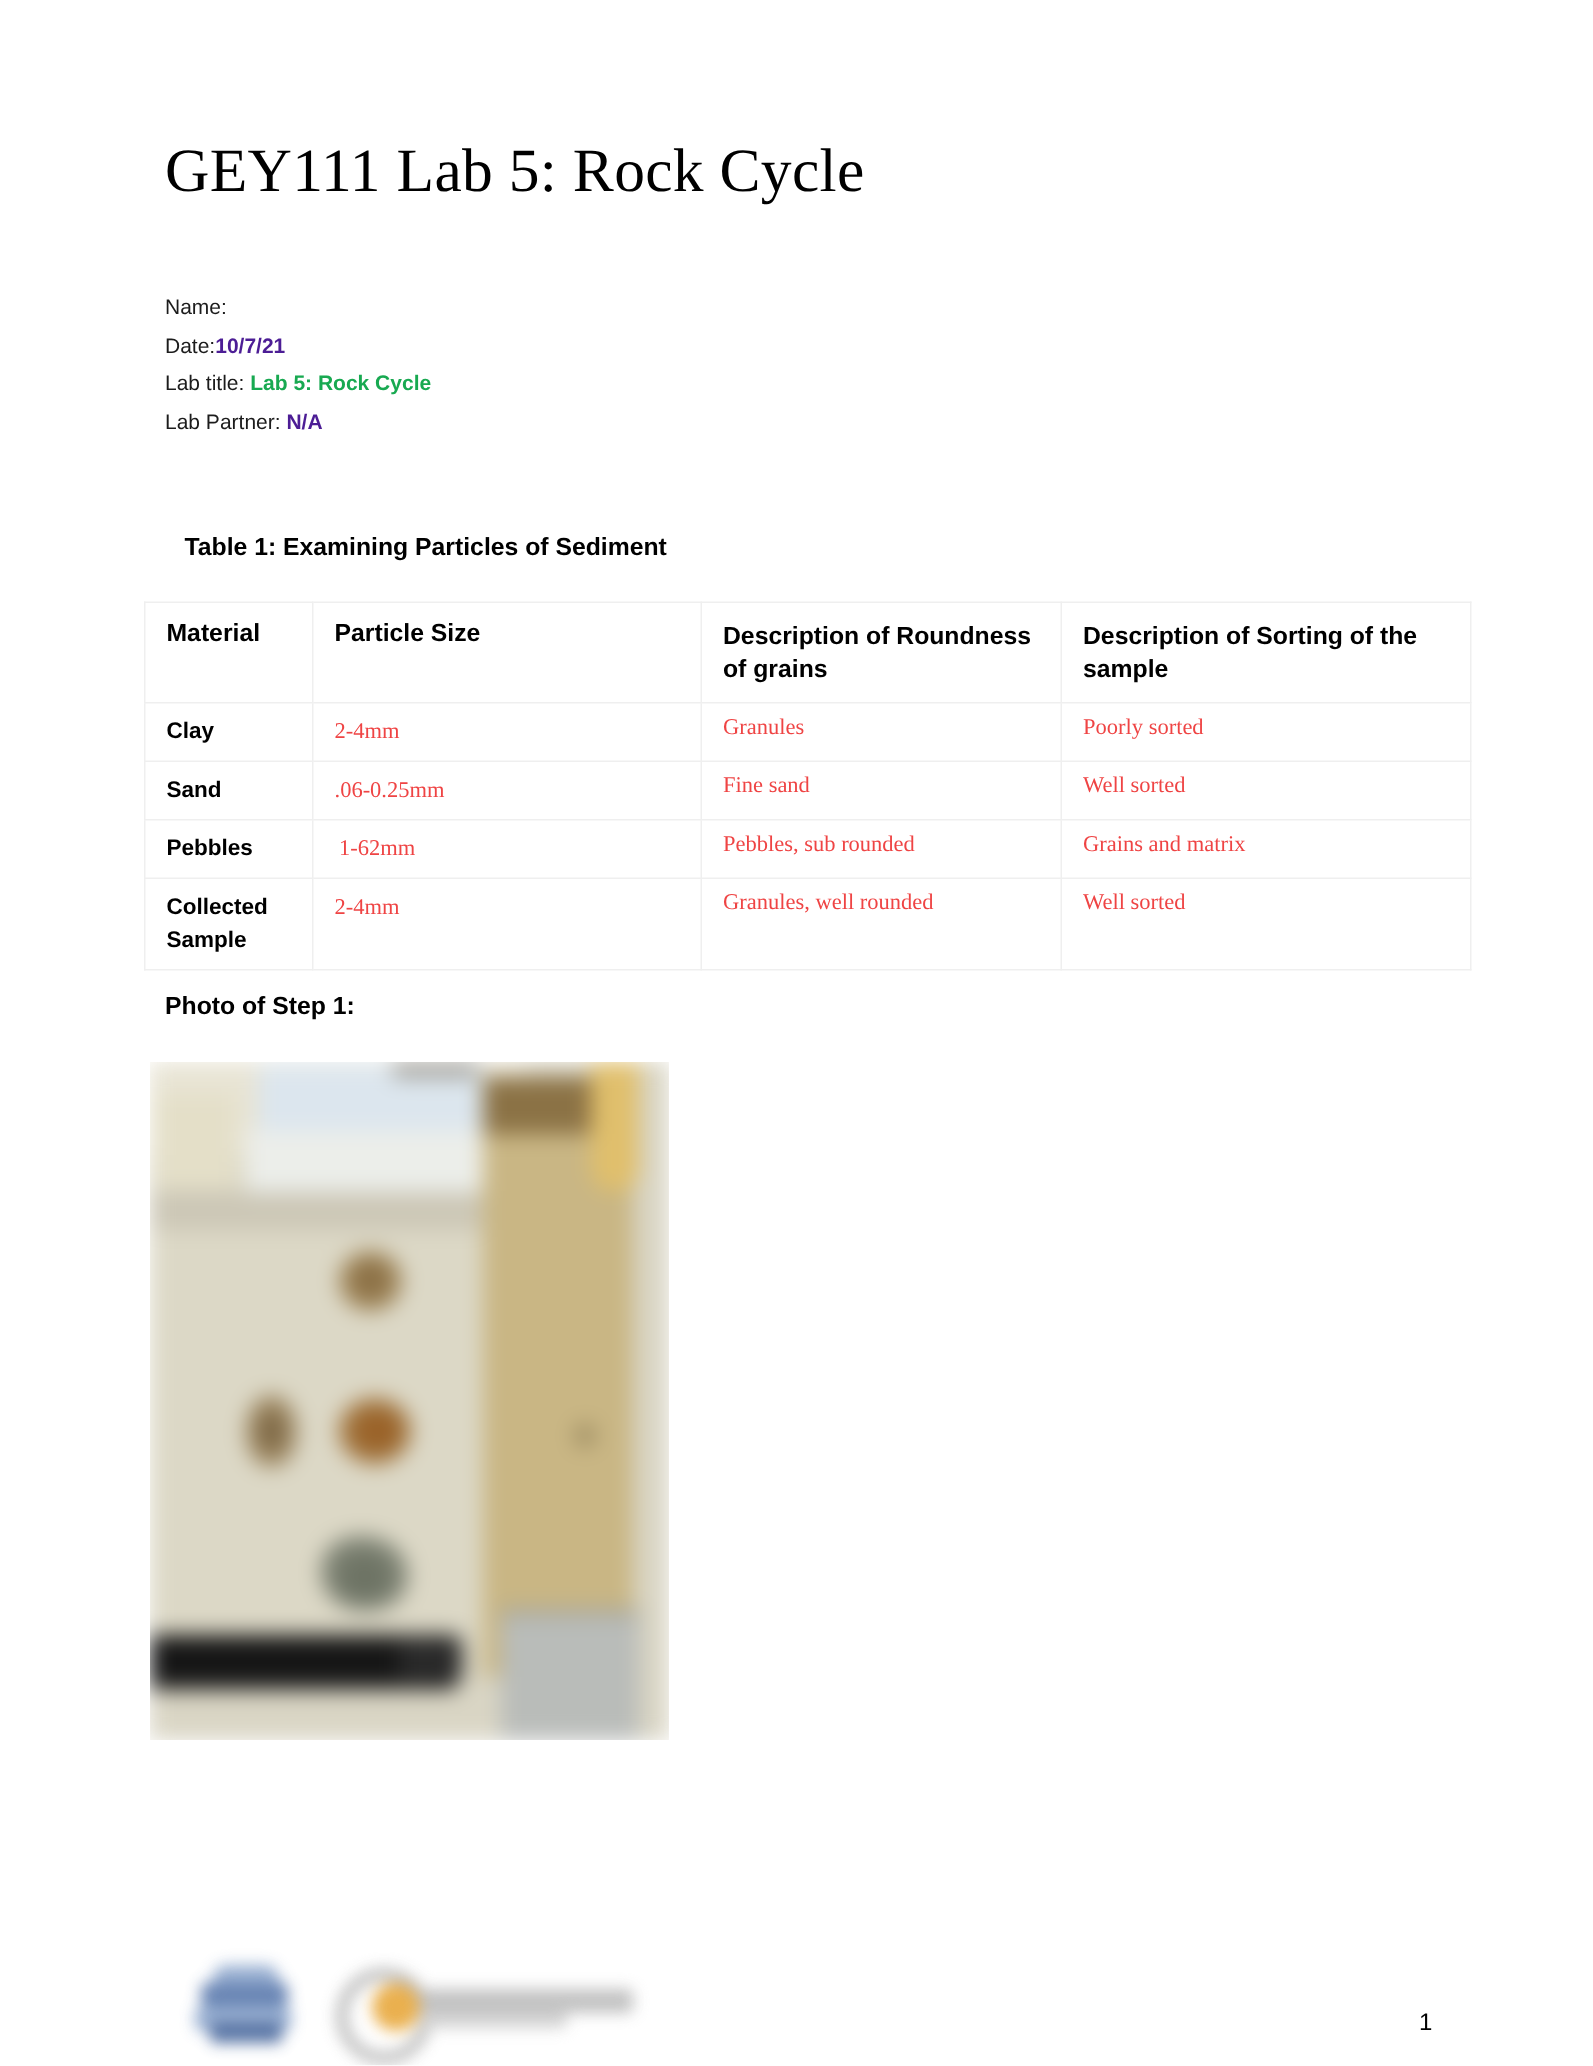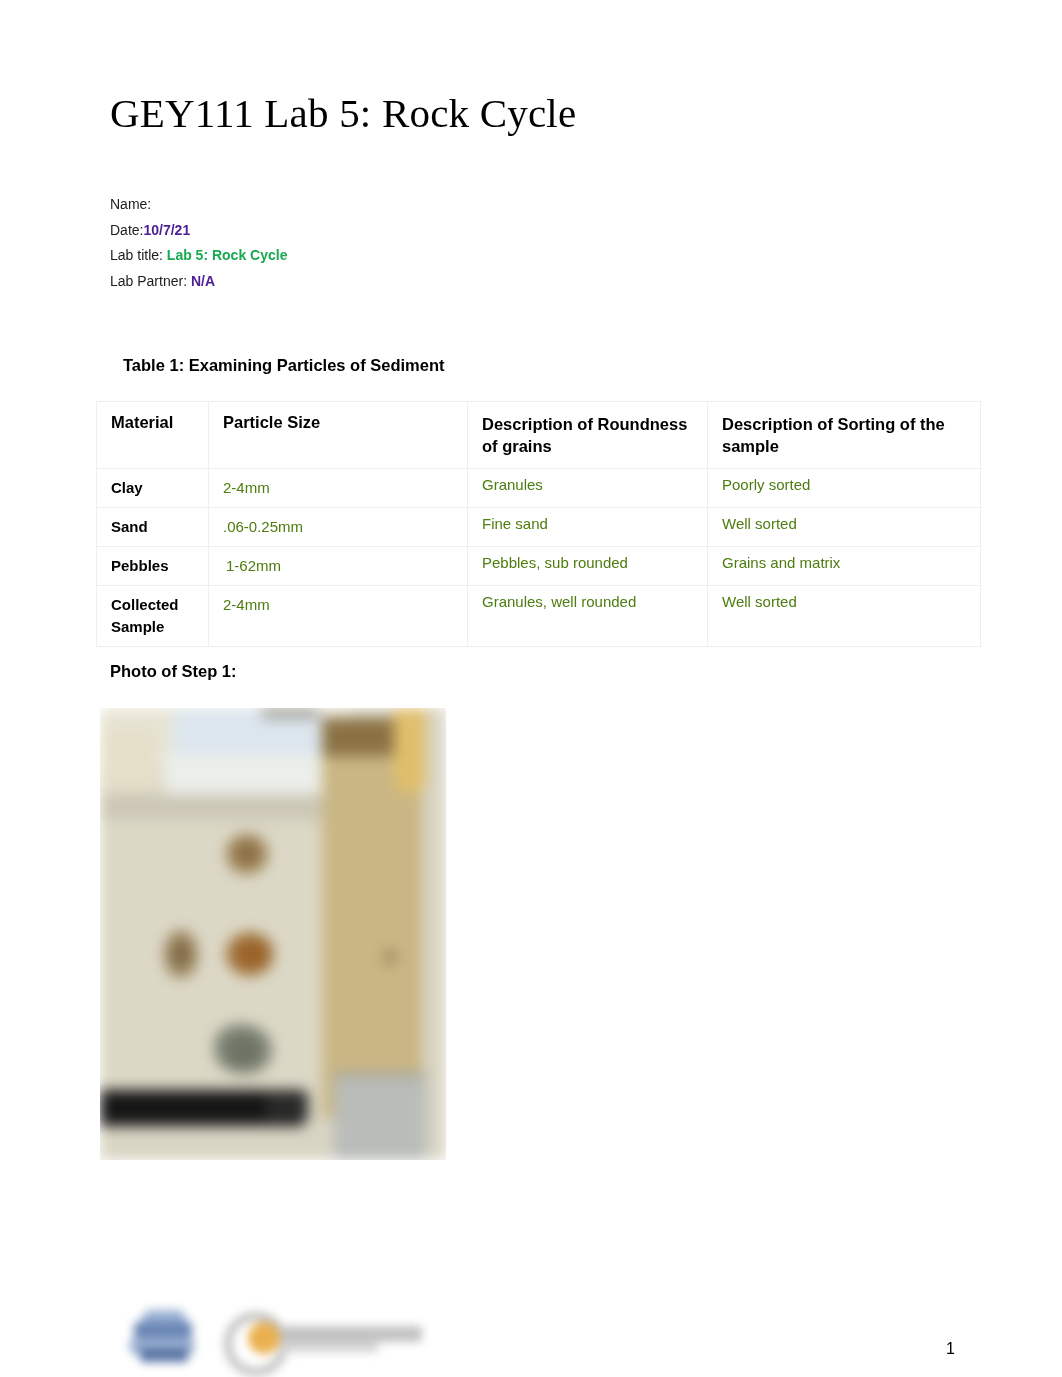--- a/index.html
+++ b/index.html
@@ -101,22 +101,23 @@
     padding-bottom: 11px;
   }
   .hdr .cell.tall {
     padding-top: 9px;
   }
   .mat .cell {
     font-weight: 700;
     color: #000000;
   }
   .val .cell {
-    color: #4d7c0f;
+    color: #ef4444;
     font-weight: 400;
+    font-family: Liberation Serif, serif;
   }
   .val .cell.indent { padding-left: 17px; }
 
   .row-h1 { height: 48px; }
   .row-h2 { height: 37px; }
   .row-h3 { height: 37px; }
   .row-h4 { height: 37px; }
   .row-h5 { height: 60px; }
 
   

